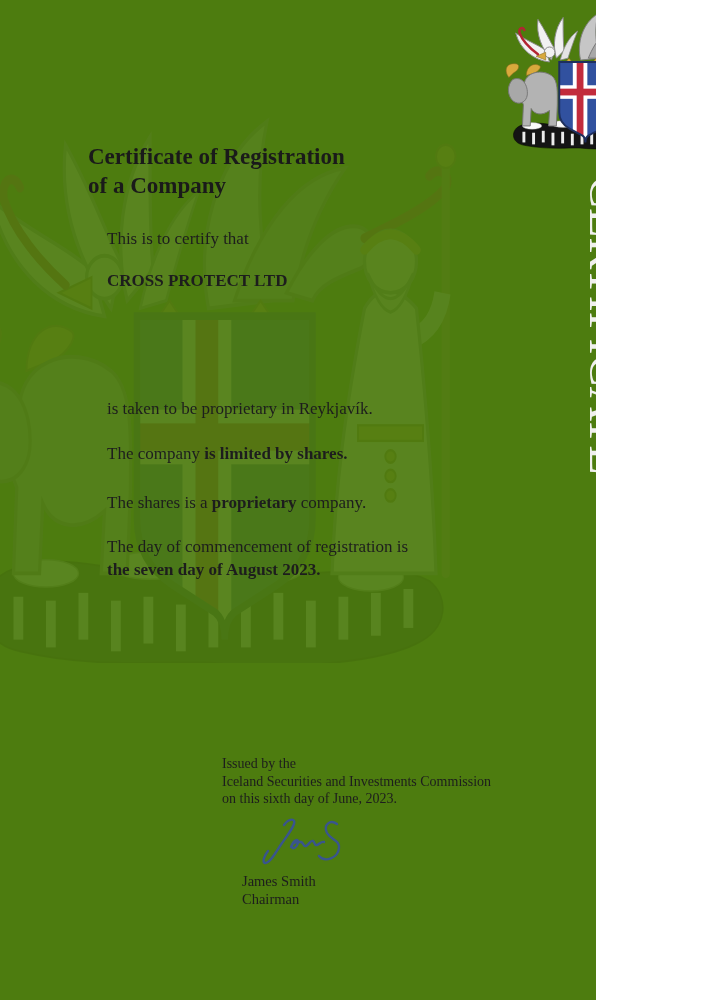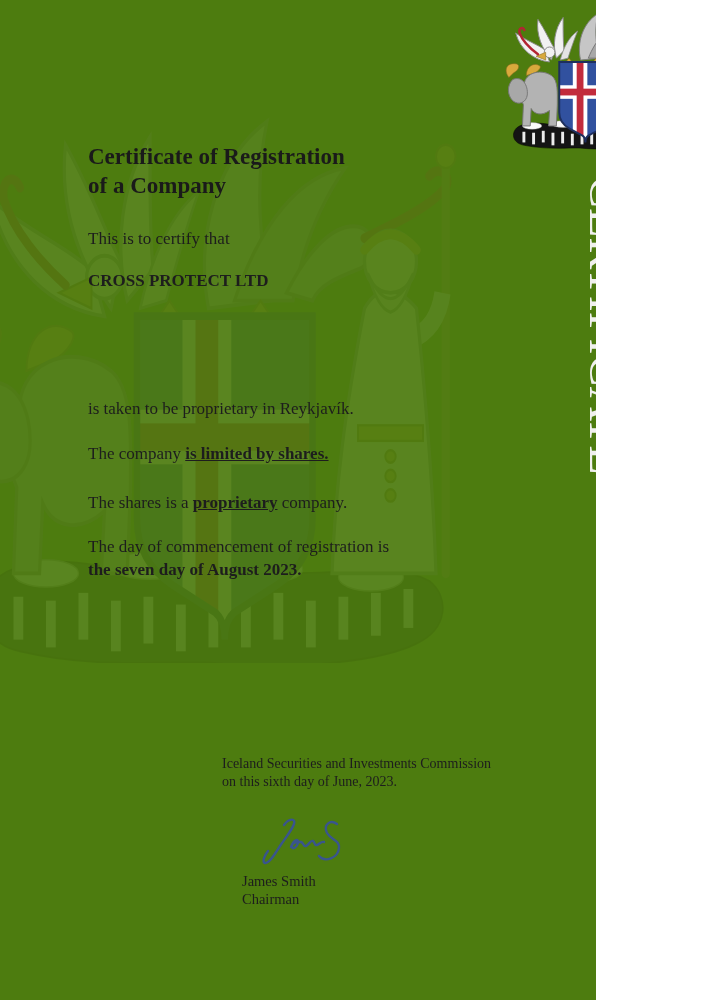--- a/index.html
+++ b/index.html
@@ -52,23 +52,23 @@
   .base-rock{fill:#141414;stroke:#000;stroke-width:.5;}
   .base-stripe{fill:#ffffff;opacity:.92;}
   .base-snow{fill:#fafafa;stroke:#999;stroke-width:.4;}
   
   .abs{position:absolute;left:88px;white-space:nowrap;}
   .title{
     top:142px;
     font-weight:bold;font-size:23px;line-height:29px;
     color:#1a1a1a;
   }
-  .body-line{font-size:17px;line-height:1.2;color:#1d1d1d;}
+  .body-line{font-size:17px;line-height:1.2;color:#1d1d1d;margin-left:19px;}
   .bold{font-weight:bold;}
-  .body-line b{font-weight:bold;text-decoration:underline;}
+  .body-line b{font-weight:bold;}
   .footer-block{
     position:absolute;left:222px;top:755px;
     font-size:14px;line-height:17.5px;color:#1d1d1d;
   }
   .signature{position:absolute;left:260px;top:813px;width:90px;height:56px;}
   .signature svg{width:100%;height:100%;}
   .sig-stroke{fill:none;stroke:var(--signature-blue);stroke-width:2.4;stroke-linecap:round;stroke-linejoin:round;}
   .name-block{
     position:absolute;left:222px;top:872px;
     font-size:14.5px;line-height:18px;color:#1d1d1d;margin-left:20px;
@@ -181,20 +181,21 @@
 
   <p class="abs body-line" style="top:444px"><span>The company </span><b>is limited by shares.</b></p>
 
   <p class="abs body-line" style="top:493px"><span>The shares is a </span><b>proprietary</b><span> company.</span></p>
 
   <p class="abs body-line" style="top:537px">The day of commencement of registration is</p>
 
   <p class="abs body-line bold" style="top:560px">the seven day of August 2023.</p>
 
   <div class="footer-block">
+    <div>Issued by the</div>
     <div>Iceland Securities and Investments Commission</div>
     <div>on this sixth day of June, 2023.</div>
   </div>
 
   <div class="signature" aria-label="James S">
     <svg viewBox="0 0 90 54">
       <path class="sig-stroke" d="M24,11 C29,4 36,4 34,10 C32,16 26,23 20,32 C15,40 9,50 5,49 C2,48 4,42 8,37"></path>
       <path class="sig-stroke" d="M31,33 C34,25 39,24 38,29 C37,33 33,36 32,33 C31,29 37,27 41,28 C44,29 43,33 46,32 C49,31 50,26 53,27 C55,28 54,32 57,31 C60,30 61,27 64,28"></path>
       <path class="sig-stroke" d="M77,10 C70,5 63,11 67,19 C71,26 80,26 79,34 C78,44 65,49 59,42"></path>
     </svg>

